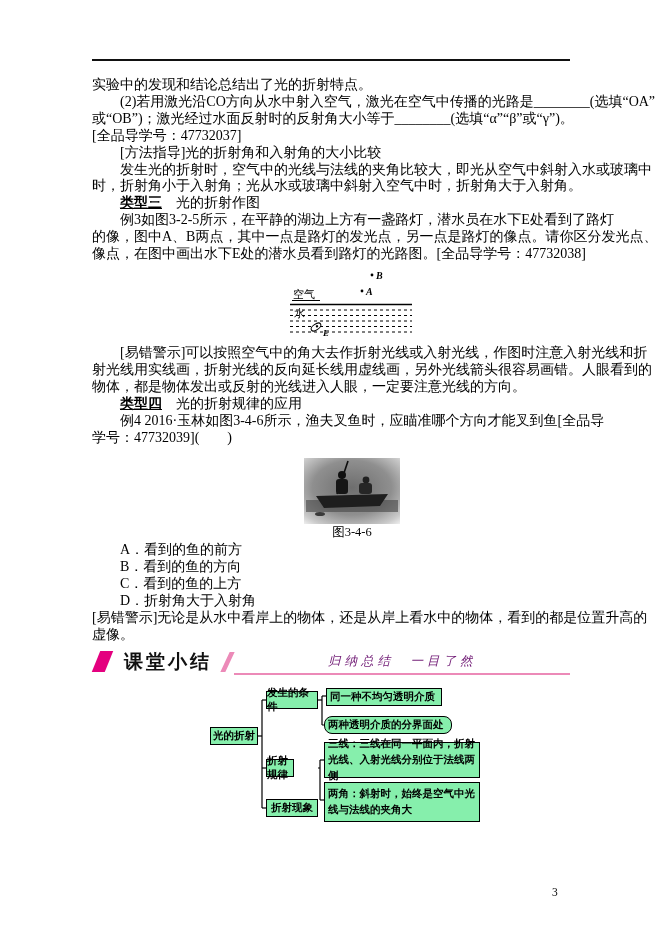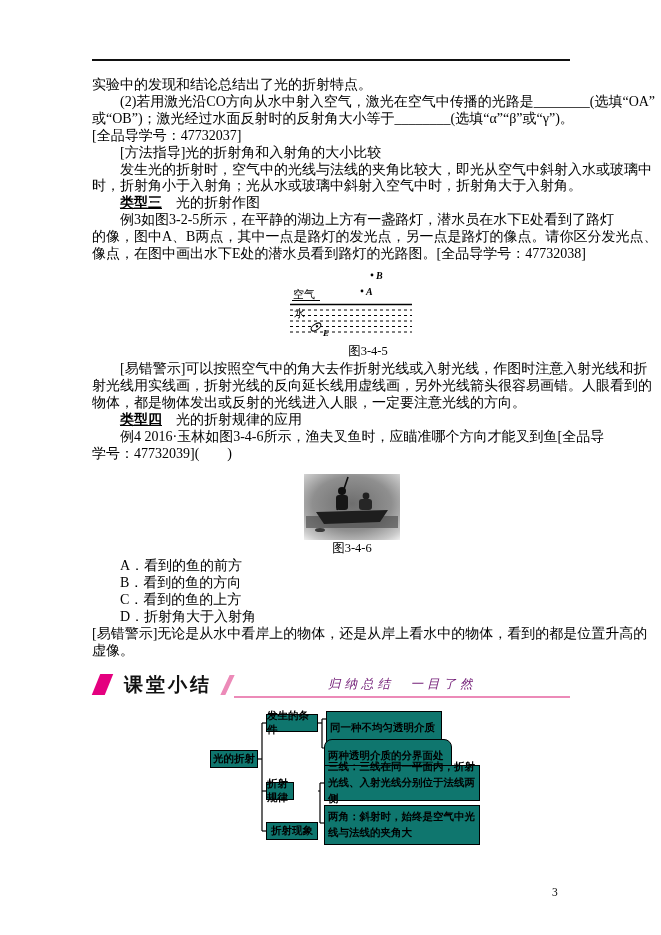--- a/index.html
+++ b/index.html
@@ -17,39 +17,39 @@
   
   .fig1wrap{margin:4px 0 2px 196px;width:160px;}
   .figcap{font-size:12.5px;text-align:center;line-height:16px;}
   .fig1wrap svg text{font-family:"Liberation Serif","DejaVu Serif",serif;}
 
   
   .fig2wrap{margin:12px 0 2px 210px;width:100px;}
   .fig2wrap svg{display:block;margin:0 auto;}
 
   
-  .banner{position:relative;height:31px;margin-top:11px;}
+  .banner{position:relative;height:31px;margin-top:4px;}
   .tri{position:absolute;left:4px;top:3px;width:13px;height:21px;background:#e4007f;transform:skewX(-22deg);}
   .banner-title{position:absolute;left:32px;top:1px;font-family:"Liberation Sans","DejaVu Sans",sans-serif;
     font-size:19px;font-weight:bold;letter-spacing:3px;color:#111;}
   .slash{position:absolute;left:133px;top:4px;width:5px;height:20px;background:#ec8ab8;transform:skewX(-25deg);}
   .banner-line{position:absolute;left:142px;right:0;top:25px;height:2px;background:#ec8ab8;}
   .slogan{position:absolute;left:236px;top:5px;font-size:12.5px;font-style:italic;font-weight:normal;
     letter-spacing:4px;color:#701a75;}
 
   
   .map{position:relative;height:140px;margin-top:8px;font-family:"Liberation Sans","DejaVu Sans",sans-serif;}
   .map svg{position:absolute;left:0;top:0;pointer-events:none;}
-  .node{position:absolute;border:1.4px solid #000;background:#0f766e;font-weight:bold;color:#000;
+  .node{position:absolute;border:1.4px solid #000;background:#86efac;font-weight:bold;color:#000;
     display:flex;align-items:center;justify-content:center;box-sizing:border-box;}
   .n-root{left:118px;top:40px;width:48px;height:18px;font-size:10.5px;}
   .n-b1{left:174px;top:4px;width:52px;height:18px;font-size:10.5px;}
   .n-b2{left:174px;top:72px;width:28px;height:18px;font-size:10.5px;}
   .n-b3{left:174px;top:112px;width:52px;height:18px;font-size:10.5px;}
-  .leaf{justify-content:flex-start;padding:16px 3px;font-size:10.5px;line-height:1.5;}
+  .leaf{justify-content:flex-start;padding:8px 3px;font-size:10.5px;line-height:1.5;}
   .n-l1{left:234px;top:1px;width:116px;height:17px;white-space:nowrap;}
   .n-l2{left:232px;top:29px;width:128px;height:18px;white-space:nowrap;border-radius:8px;}
   .n-l3{left:232px;top:55px;width:156px;height:36px;}
   .n-l4{left:232px;top:95px;width:156px;height:40px;}
 
   .pagenum{position:absolute;left:552px;top:886px;font-size:11.5px;}
 </style>
 </head>
 <body>
 
@@ -87,21 +87,20 @@
           <line x1="2" y1="59.5" x2="124" y2="59.5"></line>
           <line x1="2" y1="65" x2="124" y2="65"></line>
         </g>
         <text x="6" y="50" font-size="11">水</text>
         <g transform="translate(28,60) rotate(-35)">
           <ellipse cx="0" cy="0" rx="5.5" ry="2.8" fill="#fff" stroke="#000" stroke-width="1"></ellipse>
           <circle cx="1.2" cy="0" r="1.2" fill="#000"></circle>
         </g>
         <text x="35" y="69" font-size="9" font-style="italic" font-weight="bold">E</text>
       </svg>
-      <div class="figcap">图3-4-5</div>
     </div>
 
     <div class="para">
       <div class="line ind">[易错警示]可以按照空气中的角大去作折射光线或入射光线，作图时注意入射光线和折</div>
       <div class="line">射光线用实线画，折射光线的反向延长线用虚线画，另外光线箭头很容易画错。人眼看到的</div>
       <div class="line">物体，都是物体发出或反射的光线进入人眼，一定要注意光线的方向。</div>
       <div class="line ind"><span class="u b">类型四</span><span>　光的折射规律的应用</span></div>
       <div class="line ind">例4 2016·玉林如图3-4-6所示，渔夫叉鱼时，应瞄准哪个方向才能叉到鱼[全品导</div>
       <div class="line">学号：47732039](　　)</div>
     </div>

